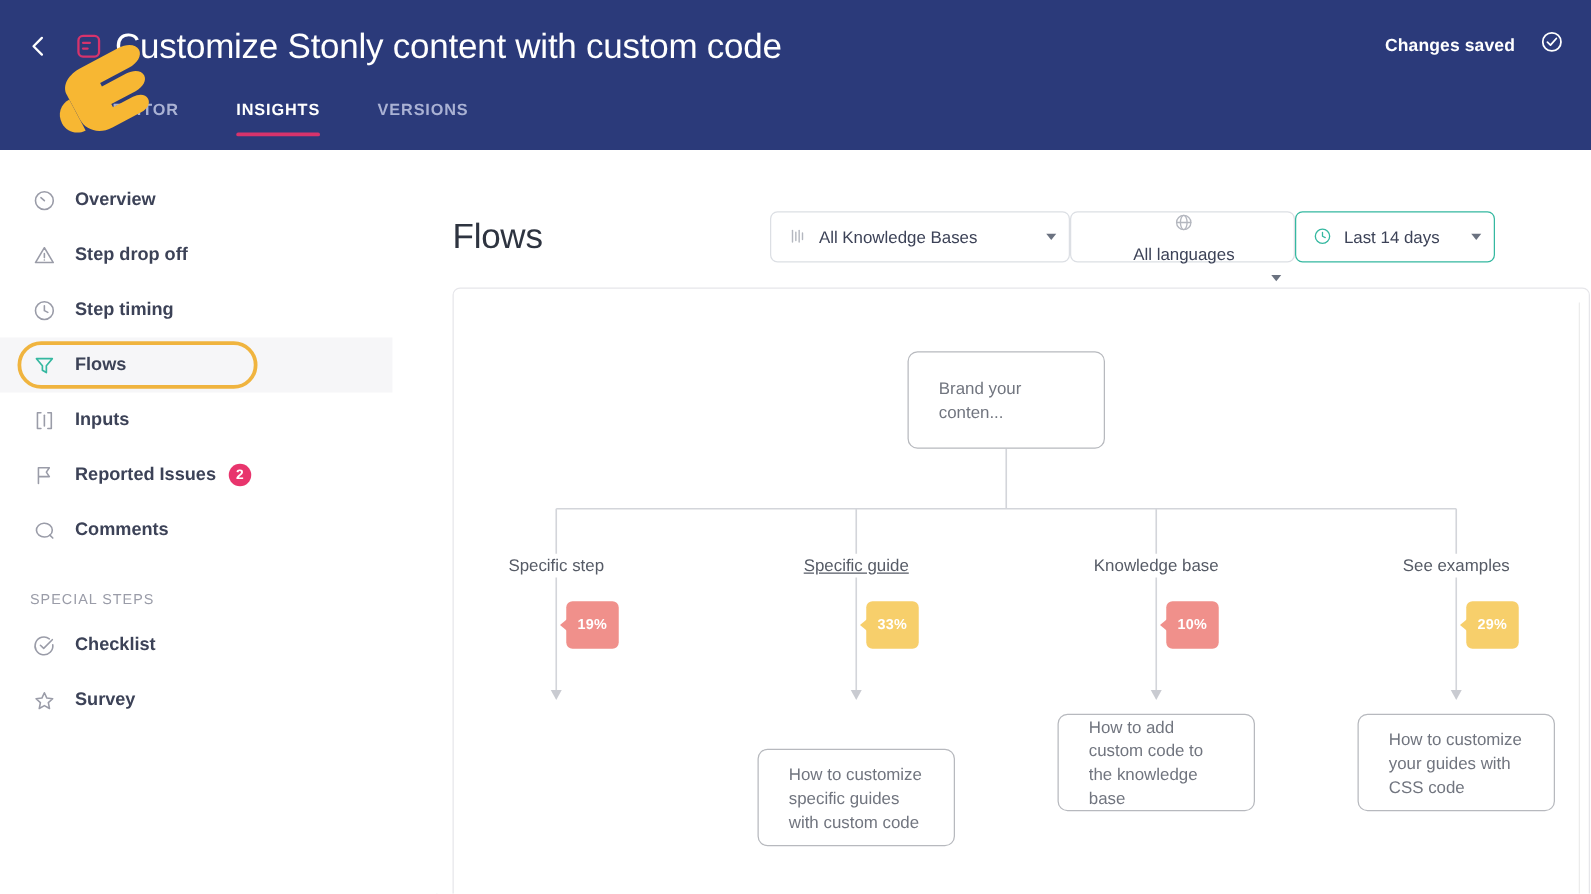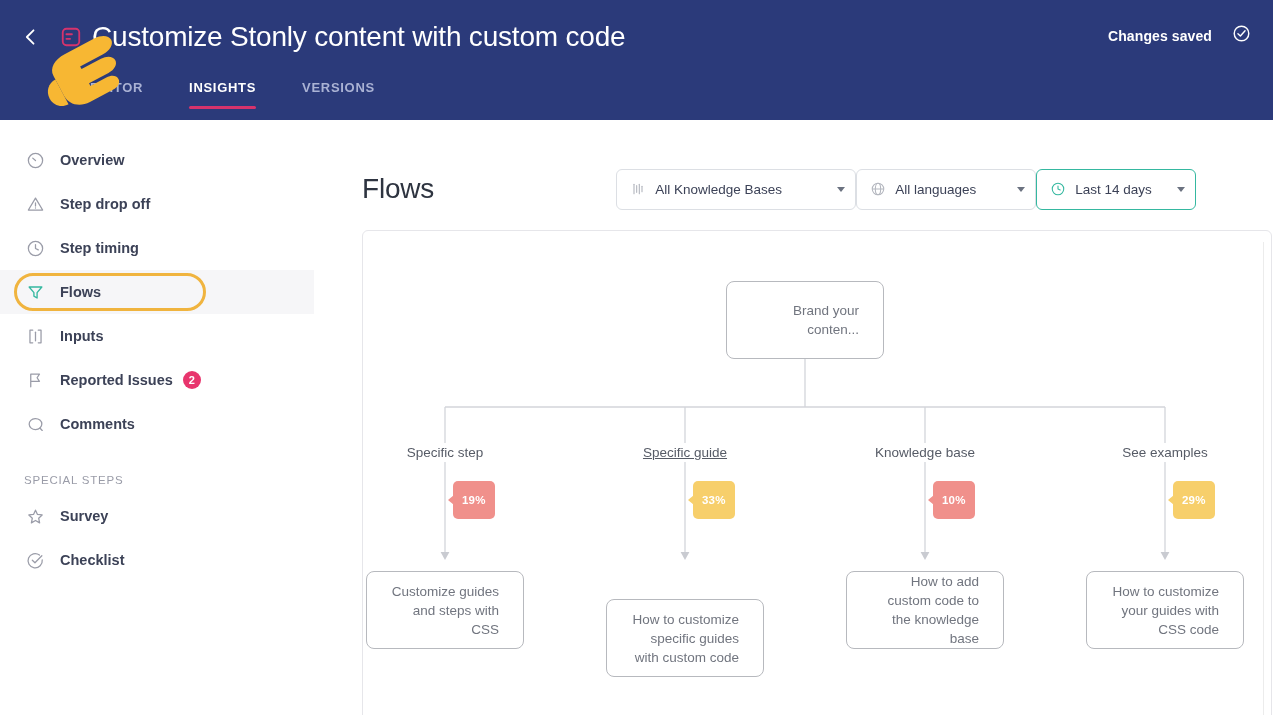--- a/index.html
+++ b/index.html
@@ -193,21 +193,21 @@
   }
   .caret {
     margin-left: auto;
     width: 0; height: 0;
     border-left: 4.5px solid transparent;
     border-right: 4.5px solid transparent;
     border-top: 5px solid #6b7280;
     flex: 0 0 auto;
   }
   .f-kb { width: 240px; }
-  .f-lang { width: 180px; }
+  .f-lang { width: 180px; flex-direction: column; }
   .f-date { width: 160px; }
 
   
   .flow-panel {
     position: absolute;
     top: 110px; left: 48px;
     width: 910px; height: 510px;
     border: 1px solid #e6e6ea;
     border-radius: 6px;
     background: #fff;
@@ -222,21 +222,21 @@
     position: absolute; top: 0; left: 0;
     width: 910px; height: 510px;
   }
 
   .node {
     position: absolute;
     border: 1px solid #b7b9be;
     border-radius: 8px;
     background: #ffffff;
     display: flex; align-items: center; justify-content: center;
-    text-align: right;
+    text-align: left;
     color: #71757f;
     font-size: 13.5px;
     line-height: 19px;
     padding: 6px 24px;
     cursor: pointer;
   }
   .node-root {
     left: 363px; top: 50px;
     width: 158px; height: 78px;
   }
@@ -403,34 +403,34 @@
         </svg>
       </span>
       <span class="nav-label">Comments</span>
     </div>
 
     <div class="section-header">SPECIAL STEPS</div>
 
     <div class="nav-item">
       <span class="nav-icon">
         <svg width="19" height="19" viewBox="0 0 24 24" fill="none" stroke="#9a9ca8" stroke-width="1.6" stroke-linecap="round" stroke-linejoin="round">
-          <polygon points="12 4 14.5 9.4 20.4 10.1 16 14.1 17.2 20 12 17 6.8 20 8 14.1 3.6 10.1 9.5 9.4"></polygon>
-        </svg>
-      </span>
-      <span class="nav-label">Survey</span>
-    </div>
-
-    <div class="nav-item">
-      <span class="nav-icon">
-        <svg width="19" height="19" viewBox="0 0 24 24" fill="none" stroke="#9a9ca8" stroke-width="1.6" stroke-linecap="round" stroke-linejoin="round">
           <path d="M20.5 11.2 A9 9 0 1 1 17 5.1"></path>
           <polyline points="8 11.6 11.3 14.8 20 6"></polyline>
         </svg>
       </span>
       <span class="nav-label">Checklist</span>
+    </div>
+
+    <div class="nav-item">
+      <span class="nav-icon">
+        <svg width="19" height="19" viewBox="0 0 24 24" fill="none" stroke="#9a9ca8" stroke-width="1.6" stroke-linecap="round" stroke-linejoin="round">
+          <polygon points="12 4 14.5 9.4 20.4 10.1 16 14.1 17.2 20 12 17 6.8 20 8 14.1 3.6 10.1 9.5 9.4"></polygon>
+        </svg>
+      </span>
+      <span class="nav-label">Survey</span>
     </div>
   </div>
 
   <div class="main">
 
     <div class="toolbar">
       <div class="flows-title">Flows</div>
 
       <div class="filters">
 
@@ -506,21 +506,20 @@
         <div class="pct-badge pct-yellow" style="left:330px;">
           <span>33%</span>
         </div>
         <div class="pct-badge pct-red" style="left:570px;">
           <span>10%</span>
         </div>
         <div class="pct-badge pct-yellow" style="left:810px;">
           <span>29%</span>
         </div>
 
-        <div class="node node-leaf" style="left:3px;">Customize guides and steps with CSS</div>
         <div class="node node-leaf" style="left:243px;margin-top:28px;">How to customize specific guides with custom code</div>
         <div class="node node-leaf" style="left:483px;">How to add custom code to the knowledge base</div>
         <div class="node node-leaf" style="left:723px;">How to customize your guides with CSS code</div>
 
       </div>
     </div>
 
     <div class="page-scrollbar"></div>
   </div>
 

